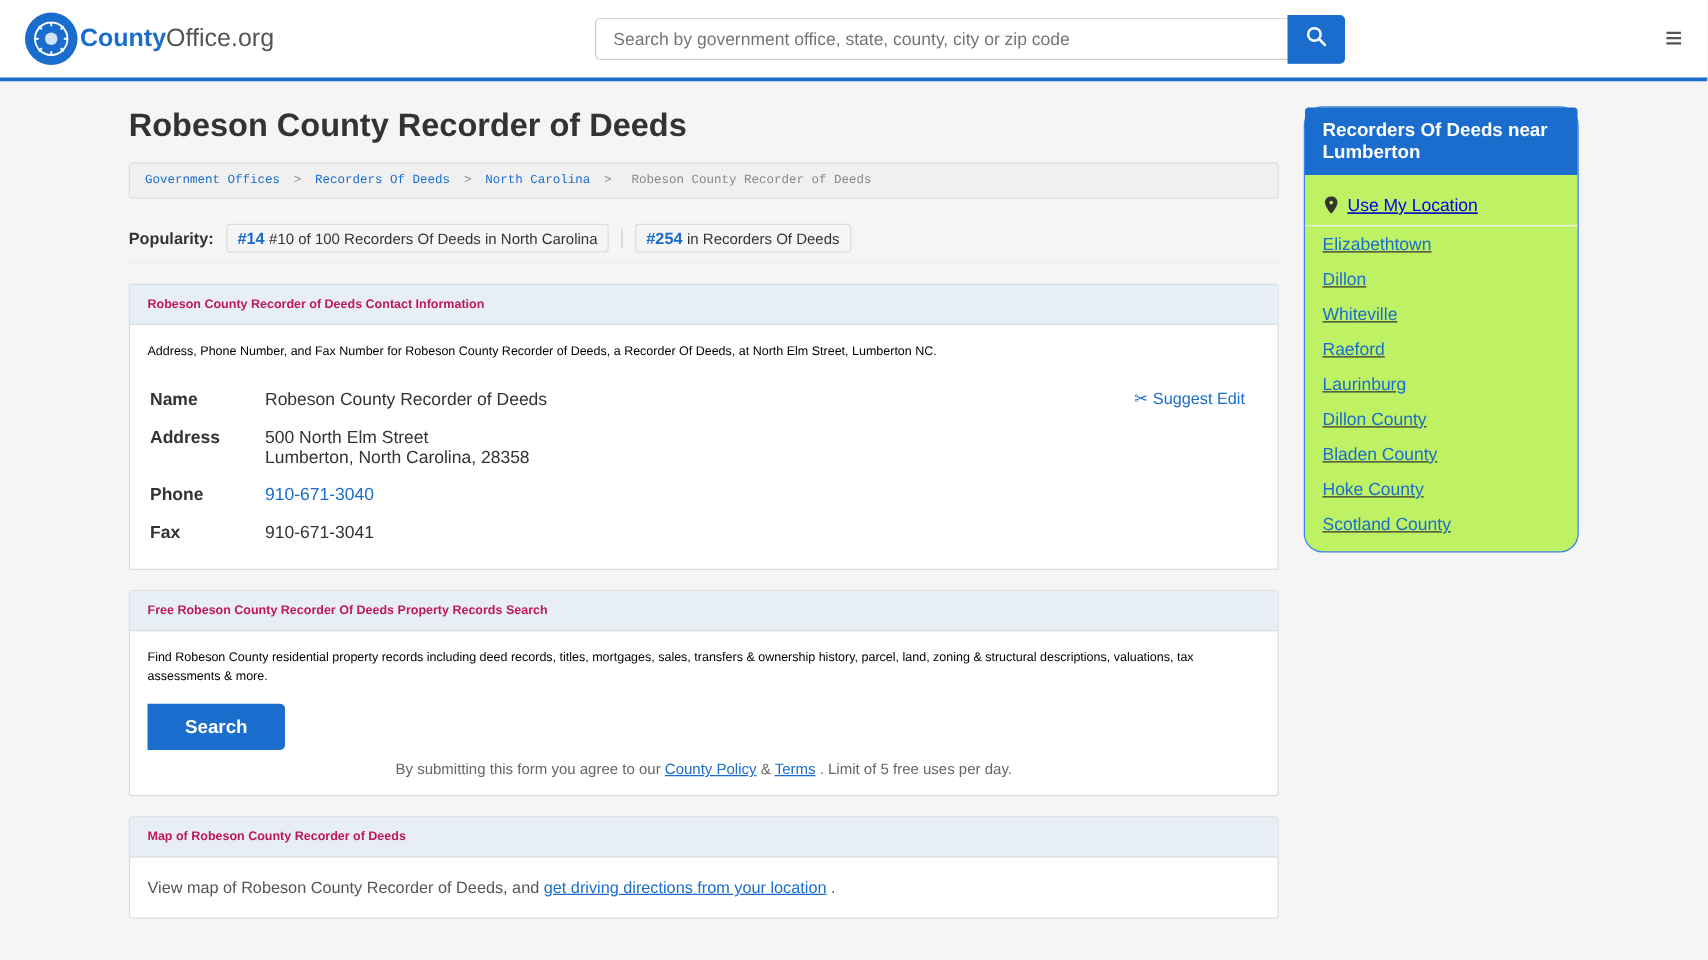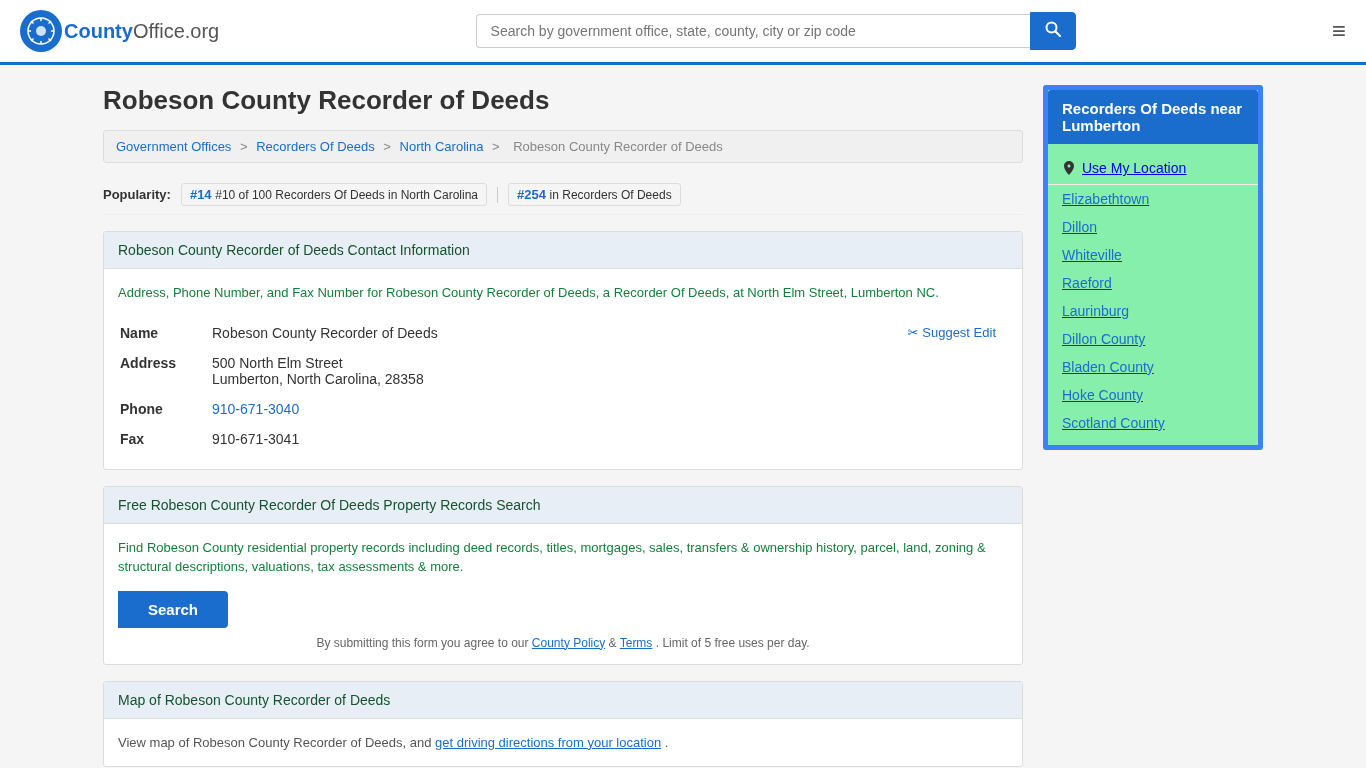--- a/index.html
+++ b/index.html
@@ -94,24 +94,25 @@
       font-weight: bold;
       color: #333;
       margin-bottom: 14px;
     }
 
     
     .breadcrumb {
       background: #f0f0f0;
       border: 1px solid #ddd;
       padding: 8px 12px;
-      font-size: 13px;
+      font-size: 10px;
       color: #555;
       margin-bottom: 12px;
       border-radius: 3px;
+      font-family: Liberation Mono, monospace;
     }
     .breadcrumb a {
       color: #1a6dcc;
       text-decoration: none;
     }
     .breadcrumb span {
       margin: 0 5px;
       color: #888;
     }
 
@@ -148,31 +149,31 @@
     
     .section-box {
       border: 1px solid #ddd;
       border-radius: 3px;
       margin-bottom: 16px;
       background: #fff;
     }
     .section-header {
       background: #e8eef5;
       padding: 10px 14px;
-      font-size: 14px;
-      font-weight: normal;
-      color: #14532d;
+      font-size: 10px;
+      font-weight: bold;
+      color: #be185d;
       border-bottom: 1px solid #ddd;
     }
     .section-body {
       padding: 14px;
     }
     .section-desc {
-      font-size: 13px;
-      color: #15803d;
+      font-size: 10px;
+      color: #000000;
       margin-bottom: 14px;
       line-height: 1.5;
     }
 
     
     .contact-table {
       width: 100%;
     }
     .contact-table tr td {
       padding: 6px 10px 6px 0;
@@ -230,23 +231,23 @@
       text-align: center;
       margin-top: 8px;
     }
     .form-disclaimer a {
       color: #1a6dcc;
       text-decoration: underline;
     }
 
     
     .sidebar-box {
-      background: #86efac;
-      border: 5px solid #3b82f6;
-      border-radius: 3px;
+      background: #bef264;
+      border: 1px solid #3b82f6;
+      border-radius: 15px;
     }
     .sidebar-title {
       background: #1a6dcc;
       color: white;
       padding: 10px 14px;
       font-size: 15px;
       font-weight: bold;
       border-radius: 3px 3px 0 0;
     }
     .sidebar-list {

